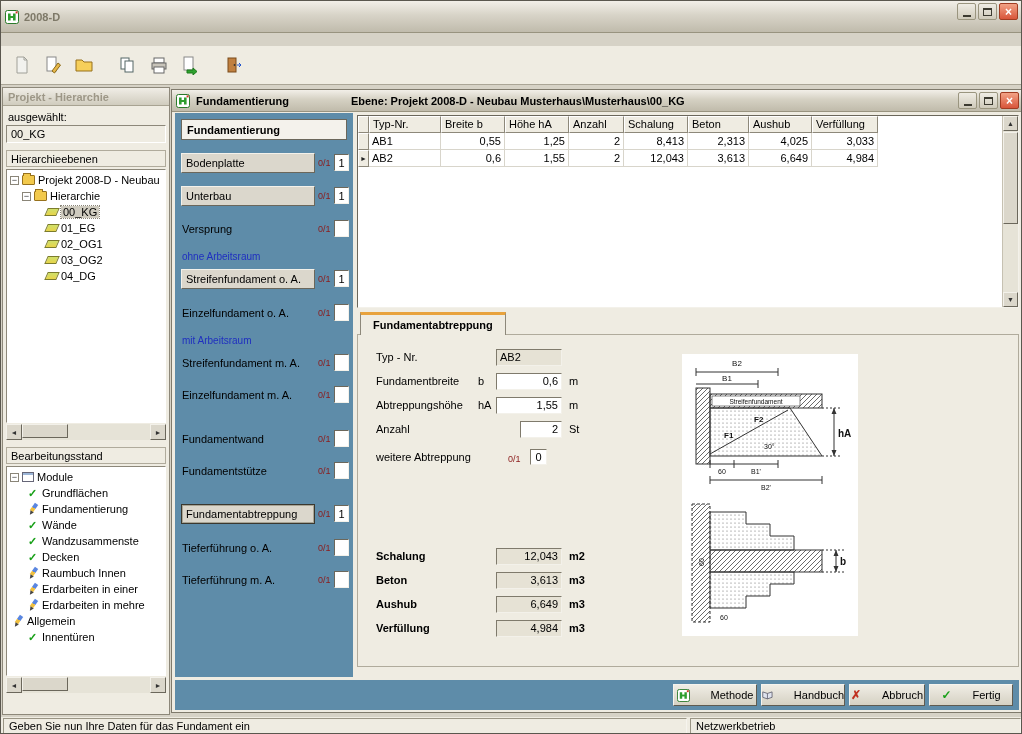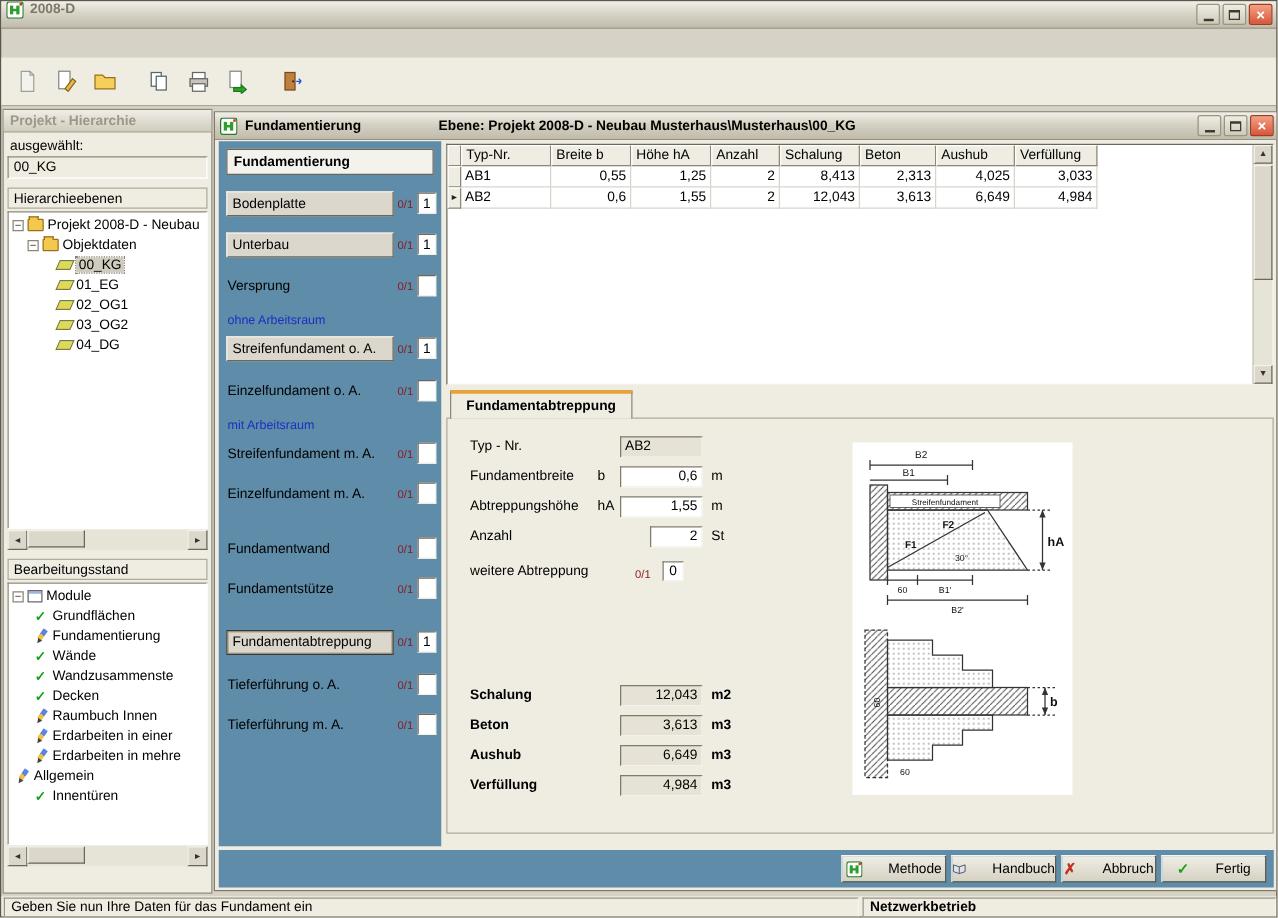--- a/index.html
+++ b/index.html
@@ -3,23 +3,23 @@
 <meta charset="utf-8">
 <style>
   *{box-sizing:border-box;margin:0;padding:0;}
   html,body{background:#b8b4a6;}
   .screen{position:relative;width:1022px;height:734px;background:#d6d2c6;
     font-family:"Liberation Sans",sans-serif;font-size:11px;color:#000;
     overflow:hidden;border:1px solid #5a574e;}
   .nowrap{white-space:nowrap;overflow:hidden;}
 
   
-  .titlebar{position:absolute;left:0;top:0;width:100%;height:22px;
+  .titlebar{position:absolute;left:0;top:0;width:100%;height:32px;
     background:linear-gradient(180deg,#f2efe8,#d8d4c8 45%,#c0bbac);
-    border-bottom:1px solid #98937f;display:flex;align-items:flex-start;gap:5px;padding-left:4px;}
+    border-bottom:1px solid #98937f;display:flex;align-items:center;gap:5px;padding-left:4px;}
   .wtitle{font-weight:bold;color:#7e7968;}
   .winbtns{position:absolute;right:3px;top:2px;display:flex;gap:2px;}
   .wbtn{width:19px;height:17px;display:flex;align-items:center;justify-content:center;
     background:linear-gradient(180deg,#efece4,#cfcaba);border:1px solid #9a957f;border-radius:2px;
     font-size:11px;color:#3c3a30;line-height:1;}
   .wbtn .minbar{width:8px;height:2px;background:#3c3a30;margin-top:9px;}
   .wbtn .maxbox{width:9px;height:8px;border:1px solid #3c3a30;border-top-width:2px;}
   .wbtn.close{background:linear-gradient(180deg,#f2a285,#d8553a);border-color:#a03c22;color:#fff;font-weight:bold;font-size:12px;}
 
   
@@ -133,21 +133,21 @@
     border:1px solid;border-color:#f6f4ee #5f5b50 #5f5b50 #f6f4ee;display:flex;align-items:center;
     justify-content:center;gap:21px;}
   .xmark{color:#c03020;font-weight:bold;font-size:12px;}
   .vmark{color:#18a018;font-weight:bold;font-size:12px;}
 
   
   .statusbar{position:absolute;left:0;top:716px;width:1022px;height:18px;background:#efece2;
     display:flex;gap:3px;padding:1px 2px;}
   .scell{height:16px;border:1px solid;border-color:#9a9585 #f6f4ee #f6f4ee #9a9585;display:flex;
     align-items:center;padding-left:5px;white-space:nowrap;overflow:hidden;}
-  .scl{width:684px;flex:none;} .scr{flex:1;font-weight:bold;}
+  .scl{width:684px;flex:none;} .scr{flex:1;}
   svg text{fill:#111;}
 </style>
 </head>
 <body>
 
 <div class="screen">
 
   <div class="titlebar">
     <svg width="14" height="14" viewBox="0 0 14 14">
         <rect x="0.5" y="0.5" width="13" height="13" rx="2" fill="#fff" stroke="#2a7a2a"></rect>
@@ -225,21 +225,21 @@
 
     <div class="treebox tb1">
       <div class="ti" style="padding-left:3px">
         <span class="expander">−</span>
         <span class="icon-folder"></span>
         <span class="nowrap">Projekt 2008-D - Neubau</span>
       </div>
       <div class="ti" style="padding-left:15px">
         <span class="expander">−</span>
         <span class="icon-folder"></span>
-        <span class="nowrap">Objektdaten</span>
+        <span class="nowrap">Hierarchie</span>
       </div>
       <div class="ti" style="padding-left:37px">
         <span class="icon-layer"></span>
         <span class="tsel">00_KG</span>
       </div>
       <div class="ti" style="padding-left:37px">
         <span class="icon-layer"></span>
         <span>01_EG</span>
       </div>
       <div class="ti" style="padding-left:37px">

